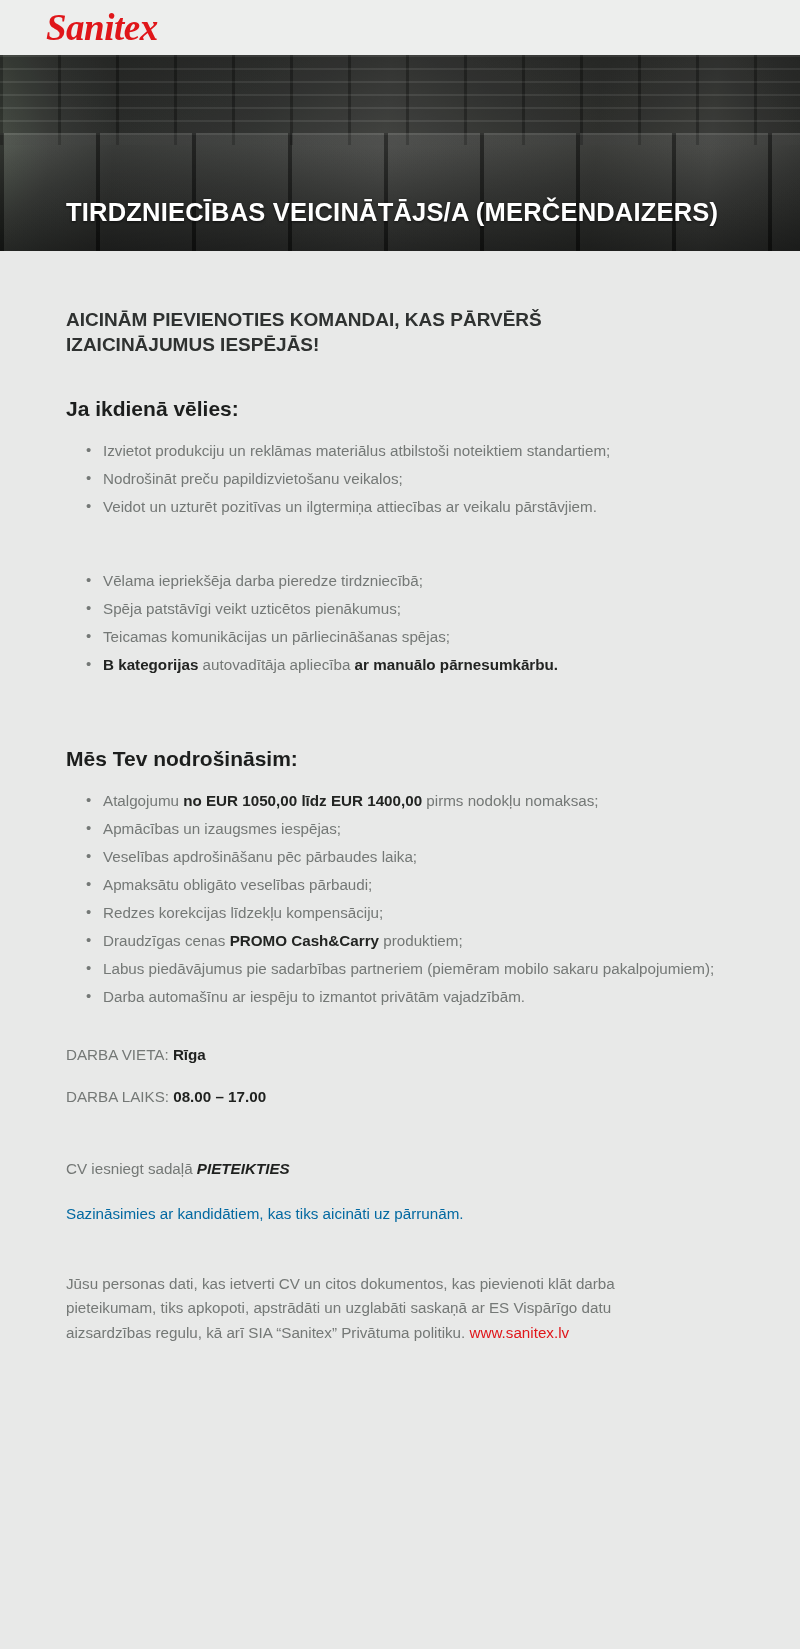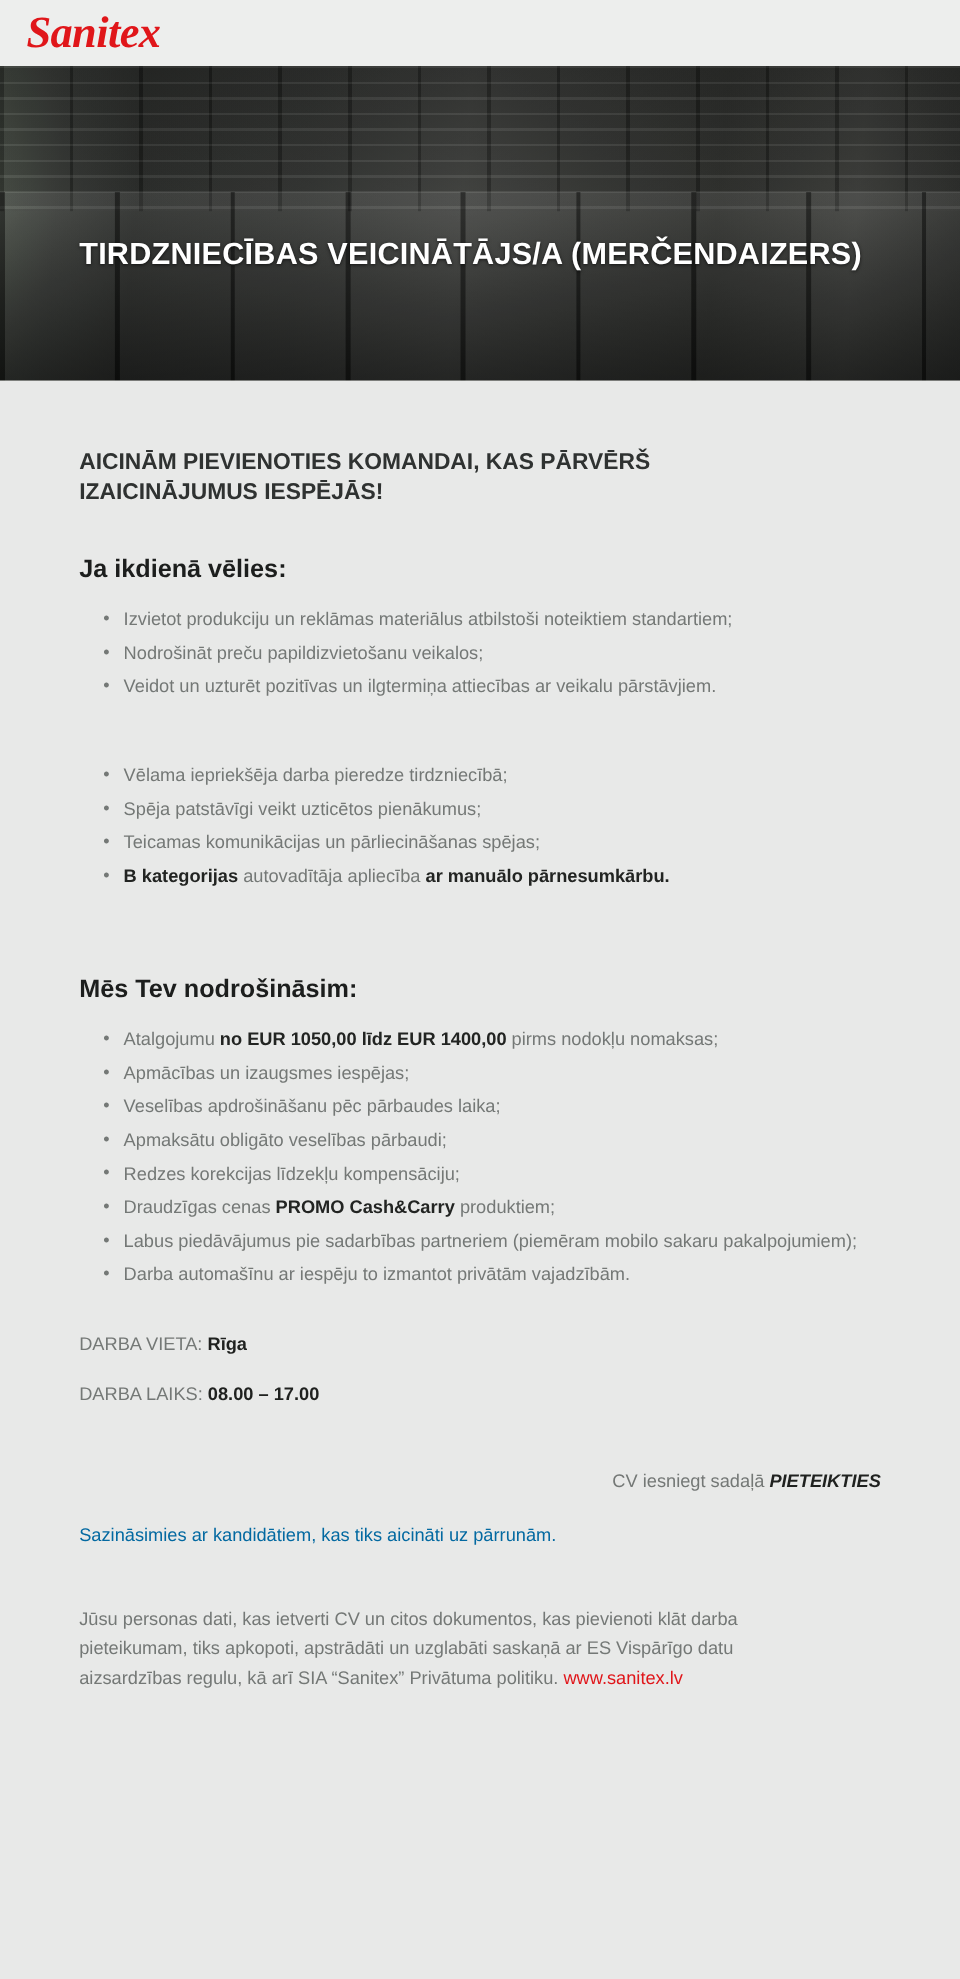--- a/index.html
+++ b/index.html
@@ -21,26 +21,27 @@
     padding-left: 22px;
   }
   .logo {
     color: #e0161a;
     font-family: "Liberation Serif", serif;
     font-style: italic;
     font-weight: bold;
     font-size: 37px;
     letter-spacing: -0.5px;
     line-height: 1;
+    margin-left: 24px;
   }
 
   
   .hero {
     position: relative;
-    height: 262px;
+    height: 196px;
     overflow: hidden;
     background: #3a3c39;
   }
   .hero-photo {
     position: absolute;
     inset: 0;
     background:
       linear-gradient(180deg, rgba(20,22,20,0.55) 0%, rgba(30,33,30,0.30) 45%, rgba(18,20,18,0.62) 100%),
       linear-gradient(95deg, #5a6b52 0%, #41483e 7%, #2e312c 15%, #3c3f3a 32%, #53554f 48%, #43453f 60%, #34362f 74%, #4b4d46 88%, #2b2d28 100%);
     filter: saturate(0.5);
@@ -125,21 +126,21 @@
   .gap-sm { height: 30px; }
   .gap-md { height: 46px; }
   .gap-lg { height: 62px; }
 
   .detail-line {
     margin-bottom: 19px;
     color: #747876;
   }
   .detail-line b { color: #1f211f; font-weight: bold; }
 
-  .apply-line { margin-bottom: 22px; color: #747876; text-align: right; }
+  .apply-line { margin-bottom: 22px; color: #747876; }
   .apply-line i {
     color: #1f211f;
     font-weight: bold;
     font-style: italic;
   }
 
   .contact-line { color: #0369a1; margin-bottom: 0; }
 
   .privacy {
     color: #747876;

